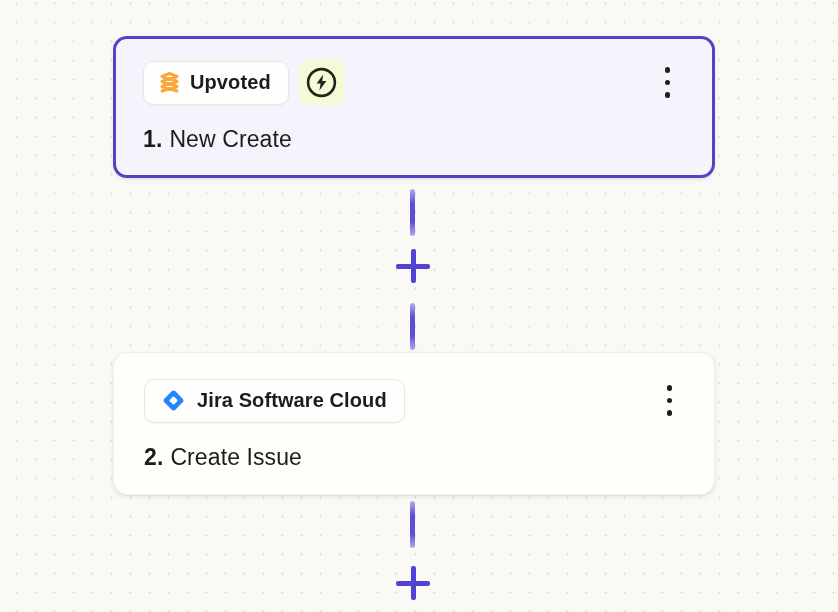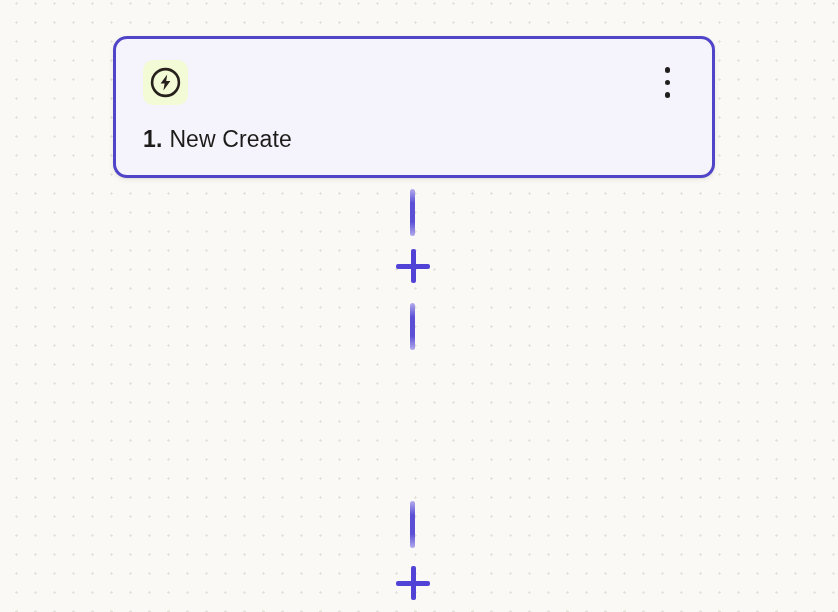--- a/index.html
+++ b/index.html
@@ -104,20 +104,33 @@
   .add-step::before{left:0;right:0;top:14.5px;height:5.5px;}
   .add-step::after{top:0;bottom:0;left:14.5px;width:5.5px;}
 </style>
 </head>
 <body>
 
 <div class="canvas">
 
   <div class="step-card selected" id="step1">
     <div class="card-header">
+      <span class="app-pill">
+        <span style="display:flex;">
+          <svg width="21" height="24" viewBox="0 0 21 24">
+            <g fill="none" stroke="#f7a839" stroke-width="3" stroke-linejoin="round" stroke-linecap="round">
+              <path d="M3 5.5 L10.5 2.5 L18 5.5 L10.5 8.5 Z"></path>
+              <path d="M3 10.5 L10.5 7.5 L18 10.5 L10.5 13.5 Z"></path>
+              <path d="M3 15.5 L10.5 12.5 L18 15.5 L10.5 18.5 Z"></path>
+              <path d="M3 20 L10.5 17.5 L18 20"></path>
+            </g>
+          </svg>
+        </span>
+        <span class="app-name">Upvoted</span>
+      </span>
       <span class="trigger-chip">
         <span style="display:flex;">
           <svg width="31" height="31" viewBox="0 0 31 31">
             <circle cx="15.5" cy="15.5" r="13.4" fill="none" stroke="#26211c" stroke-width="2.6"></circle>
             <path d="M17.2 7.5 L10.6 16.6 L14.6 16.6 L13.4 23.5 L20.4 13.9 L16.2 13.9 Z" fill="#26211c"></path>
           </svg>
         </span>
       </span>
       <span class="spacer"></span>
       <button class="kebab" aria-label="step menu">
@@ -130,17 +143,39 @@
       <span class="num">1.</span><span>New Create</span>
     </div>
   </div>
 
   <div class="connector" id="conn-1"></div>
 
   <button class="add-step" id="add-1" aria-label="add step"></button>
 
   <div class="connector" id="conn-2"></div>
 
+  <div class="step-card" id="step2">
+    <div class="card-header">
+      <span class="app-pill">
+        <span style="display:flex;">
+          <svg width="27" height="27" viewBox="0 0 27 27">
+            <rect x="5.7" y="5.7" width="15.6" height="15.6" rx="3" transform="rotate(45 13.5 13.5)" fill="#2684ff"></rect>
+            <rect x="10.4" y="10.4" width="6.2" height="6.2" rx="1" transform="rotate(45 13.5 13.5)" fill="#ffffff"></rect>
+          </svg>
+        </span>
+        <span class="app-name">Jira Software Cloud</span>
+      </span>
+      <span class="spacer"></span>
+      <button class="kebab" aria-label="step menu">
+        <i></i>
+          <i></i>
+          <i></i>
+      </button>
+    </div>
+    <div class="step-title">
+      <span class="num">2.</span><span>Create Issue</span>
+    </div>
+  </div>
 
   <div class="connector" id="conn-3"></div>
   <button class="add-step" id="add-2" aria-label="add step"></button>
 
 </div>
 
 </body></html>

